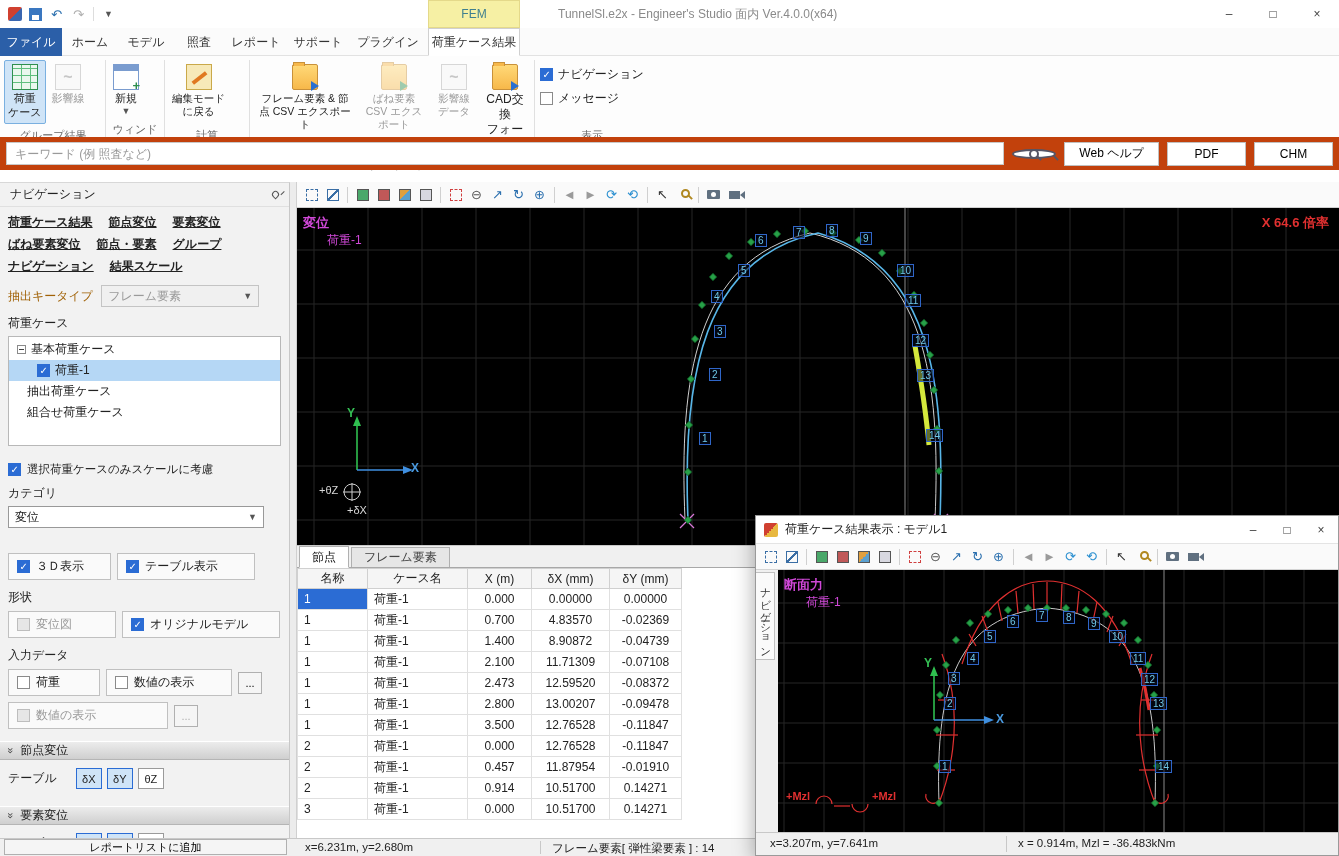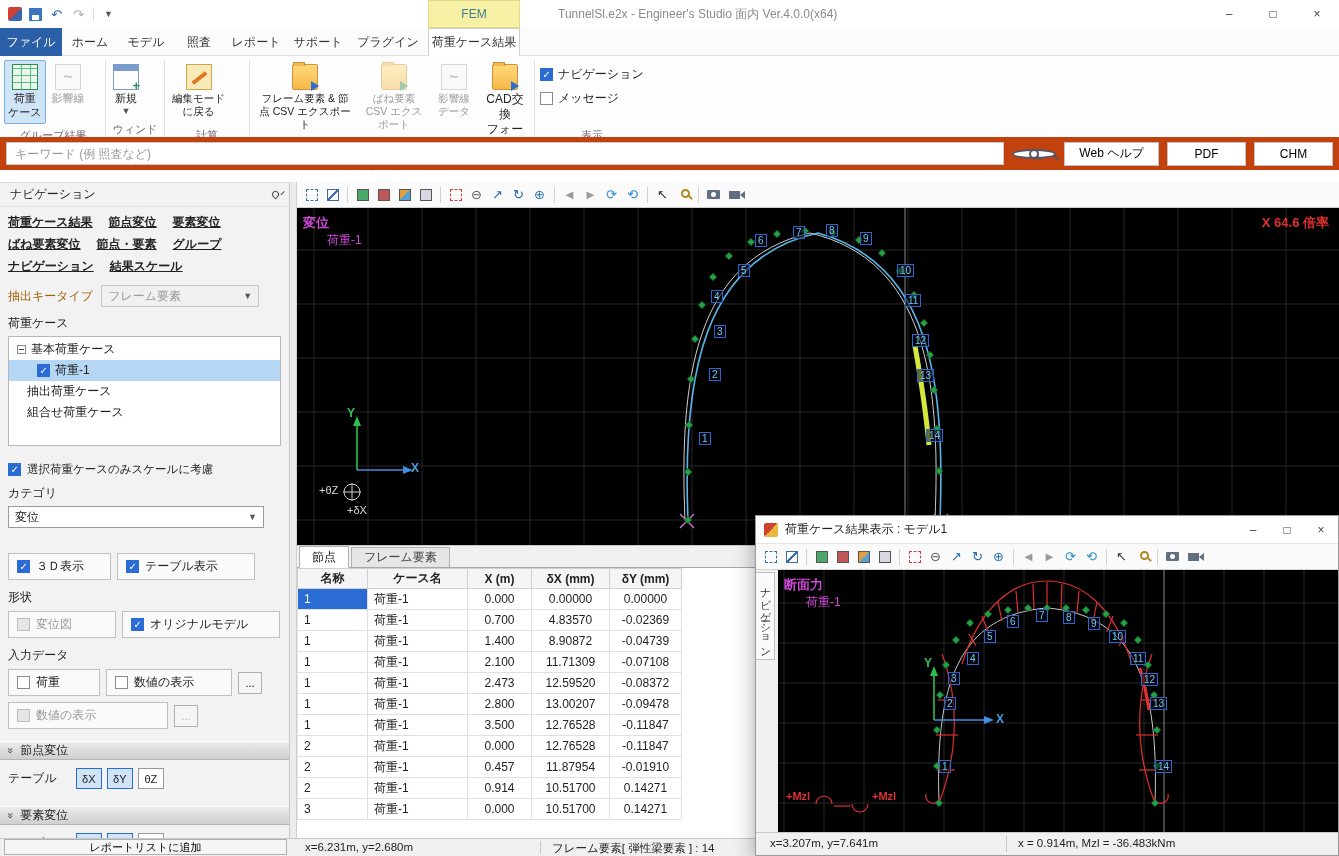--- a/index.html
+++ b/index.html
@@ -131,21 +131,21 @@
 .ax{position:absolute;font-size:12px;font-weight:bold}
 .ax.x{color:#4a9ae0}.ax.y{color:#35c055}
 .gray-lbl{position:absolute;color:#d8d8d8;font-size:11px}
 
 
 .tablearea{position:absolute;left:297px;top:545px;width:458px;height:293px;background:#fff;border-top:1px solid #c8c8c8}
 .ttabs{height:22px;background:#f0f0f0;display:flex;align-items:flex-end;padding-left:2px;border-bottom:1px solid #a8a8a8}
 .ttab{height:20px;padding:0 12px;display:flex;align-items:center;font-size:12px;background:#e6e6e6;border:1px solid #b0b0b0;border-bottom:none;margin-right:2px;color:#444}
 .ttab.active{background:#fff;height:22px;margin-bottom:-1px;border-bottom:1px solid #fff;color:#111}
 #res-table{border-collapse:collapse;table-layout:fixed;font-size:12px}
-#res-table th{background:#f5f5f5;font-weight:bold;text-align:center;border:1px solid #d0d0d0;height:20px;padding:0 4px}
+#res-table th{background:#f5f5f5;font-weight:normal;text-align:center;border:1px solid #d0d0d0;height:20px;padding:0 4px}
 #res-table td{border:1px solid #e0e0e0;height:21px;padding:0 6px;white-space:nowrap;overflow:hidden}
 #res-table td.num{text-align:center}
 #res-table td.selcell{background:#2b6cd4;color:#fff}
 
 
 .statusbar{position:absolute;left:0;top:838px;width:100%;height:18px;background:#f0f0f0;border-top:1px solid #c8c8c8;font-size:11.5px;color:#222}
 .sb-coords{position:absolute;left:305px;top:2px}
 .sb-sep{position:absolute;left:540px;top:2px;bottom:2px;width:1px;background:#c8c8c8}
 .sb-info{position:absolute;left:552px;top:2px}
 

